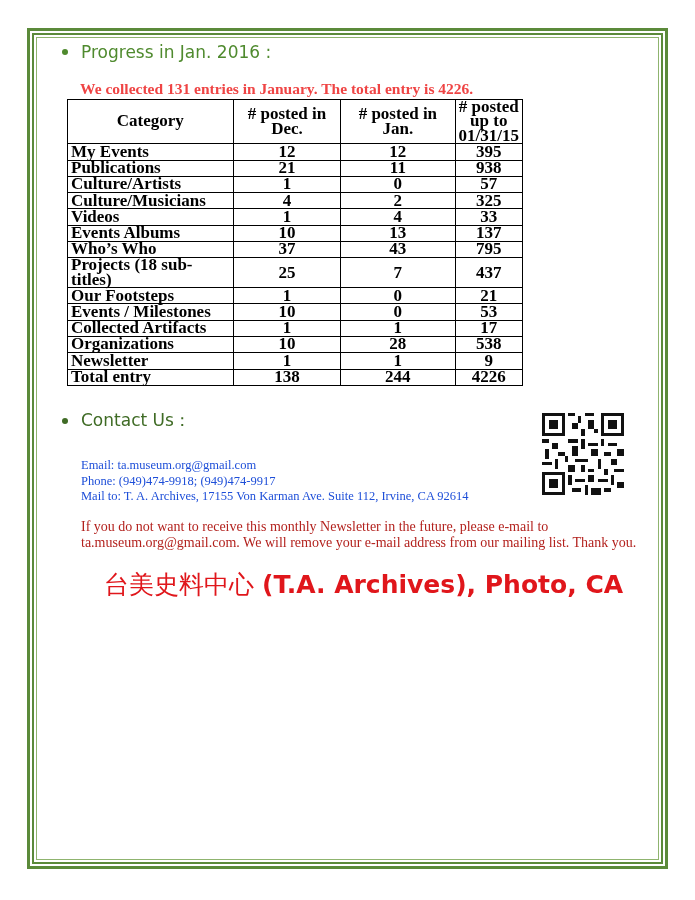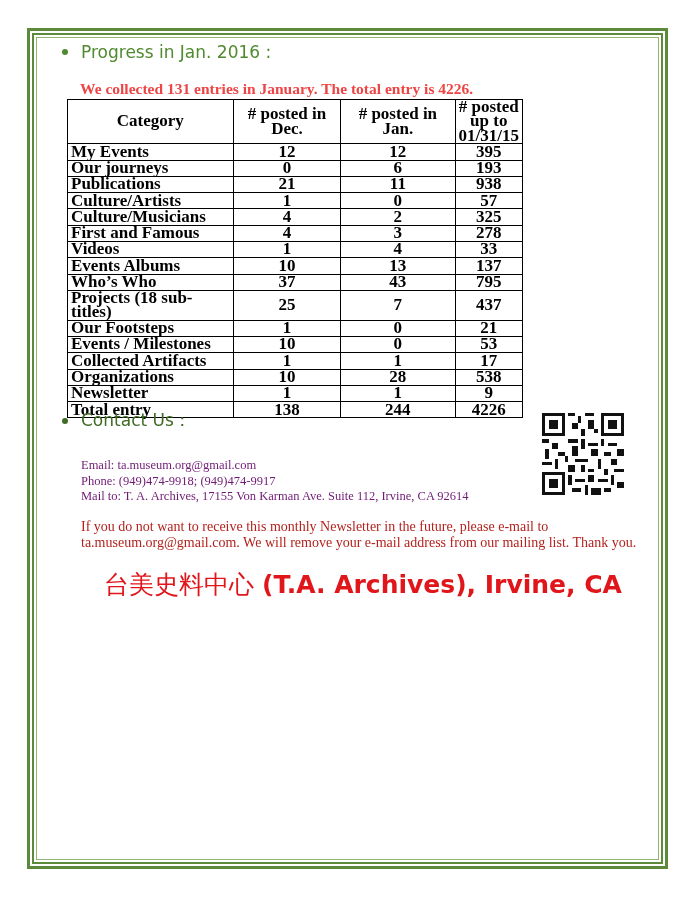--- a/index.html
+++ b/index.html
@@ -10,21 +10,21 @@
   .heading { position: absolute; left: 62px; font-family: "DejaVu Sans", sans-serif; font-size: 17px; color: #4f8a2e; display: flex; align-items: center; }
   .heading .bullet { display: inline-block; width: 6px; height: 6px; border-radius: 50%; background: #4f8a2e; margin-right: 13px; }
   .heading.contact { color: #3f6b25; }
   .heading.contact .bullet { background: #3f6b25; }
   .summary { position: absolute; left: 80px; top: 80px; font-size: 15.5px; font-weight: bold; color: #ef4444; }
   table.stats { position: absolute; left: 67px; top: 99px; width: 456px; border-collapse: collapse; font-size: 17px; line-height: 14.4px; }
   table.stats th, table.stats td { border: 1px solid #000; padding: 0 3px; height: 15.3px; color: #000; }
   table.stats th { font-weight: bold; text-align: center; }
   table.stats td { font-weight: bold; text-align: center; }
   table.stats td.cat { text-align: left; }
-  .contact-lines { position: absolute; left: 81px; top: 458px; font-size: 12.5px; line-height: 15.5px; color: #701a75; }
+  .contact-lines { position: absolute; left: 81px; top: 458px; font-size: 12.5px; line-height: 15.5px; color: #1d4ed8; }
   .unsubscribe { position: absolute; left: 81px; top: 519px; font-size: 14px; line-height: 15.5px; color: #b3221e; width: 560px; }
   .footer-title { position: absolute; left: 104px; top: 568px; font-size: 25px; color: #e0161b; white-space: nowrap; }
   .footer-title .cjk { font-family: "DejaVu Sans", sans-serif; font-weight: normal; }
   .footer-title .latin { font-family: "DejaVu Sans", sans-serif; font-weight: bold; }
   .qr { position: absolute; left: 542px; top: 413px; width: 82px; height: 82px; }
 </style>
 </head>
 <body>
 
 <div class="frame-outer"></div>
@@ -54,48 +54,36 @@
     </tr>
   </thead>
   <tbody id="stats-body">
       <tr>
         <td class="cat">My Events</td>
         <td class="num">12</td>
         <td class="num">12</td>
         <td class="num">395</td>
       </tr>
       <tr>
-        <td class="cat">Our journeys</td>
-        <td class="num">0</td>
-        <td class="num">6</td>
-        <td class="num">193</td>
-      </tr>
-      <tr>
         <td class="cat">Publications</td>
         <td class="num">21</td>
         <td class="num">11</td>
         <td class="num">938</td>
       </tr>
       <tr>
         <td class="cat">Culture/Artists</td>
         <td class="num">1</td>
         <td class="num">0</td>
         <td class="num">57</td>
       </tr>
       <tr>
         <td class="cat">Culture/Musicians</td>
         <td class="num">4</td>
         <td class="num">2</td>
         <td class="num">325</td>
-      </tr>
-      <tr>
-        <td class="cat">First and Famous</td>
-        <td class="num">4</td>
-        <td class="num">3</td>
-        <td class="num">278</td>
       </tr>
       <tr>
         <td class="cat">Videos</td>
         <td class="num">1</td>
         <td class="num">4</td>
         <td class="num">33</td>
       </tr>
       <tr>
         <td class="cat">Events Albums</td>
         <td class="num">10</td>
@@ -219,14 +207,14 @@
       <rect x="19" y="23" width="2" height="1"></rect>
   </g>
 </svg>
 
 <div class="unsubscribe">
   <div>If you do not want to receive this monthly Newsletter in the future, please e-mail to</div>
   <div>ta.museum.org@gmail.com. We will remove your e-mail address from our mailing list. Thank you.</div>
 </div>
 
 <div class="footer-title">
-  <span class="cjk">台美史料中心 </span><span class="latin">(T.A. Archives), Irvine, CA</span>
+  <span class="cjk">台美史料中心 </span><span class="latin">(T.A. Archives), Photo, CA</span>
 </div>
 
 </body></html>

